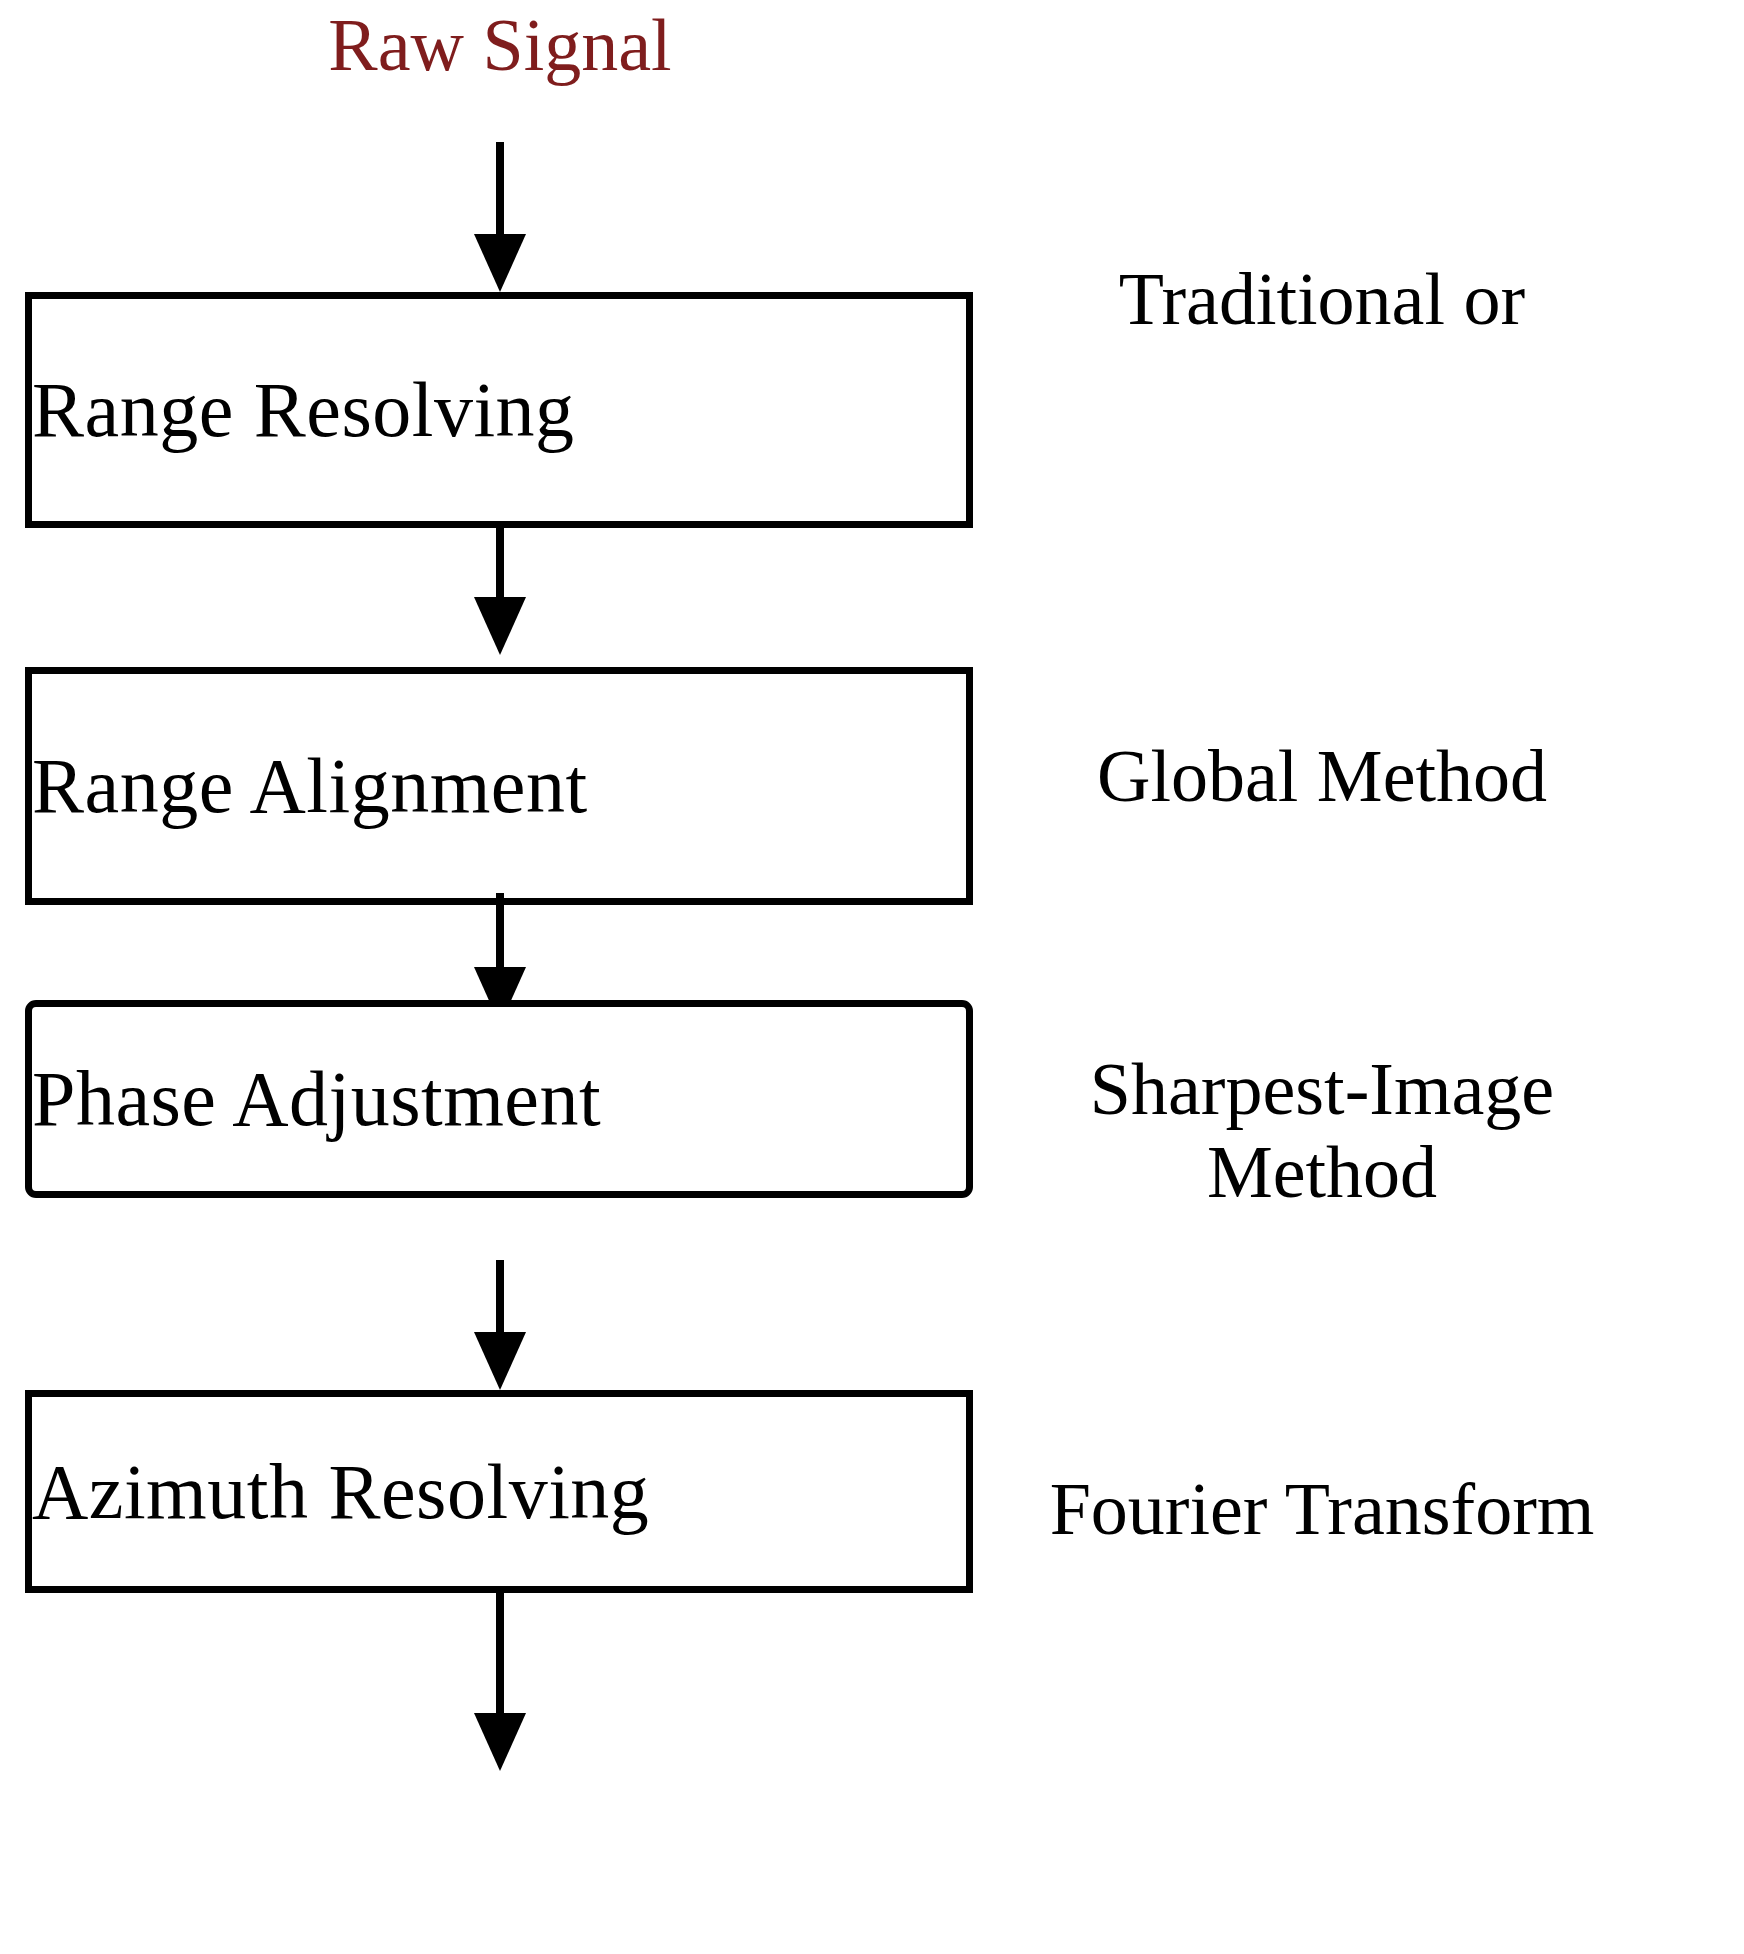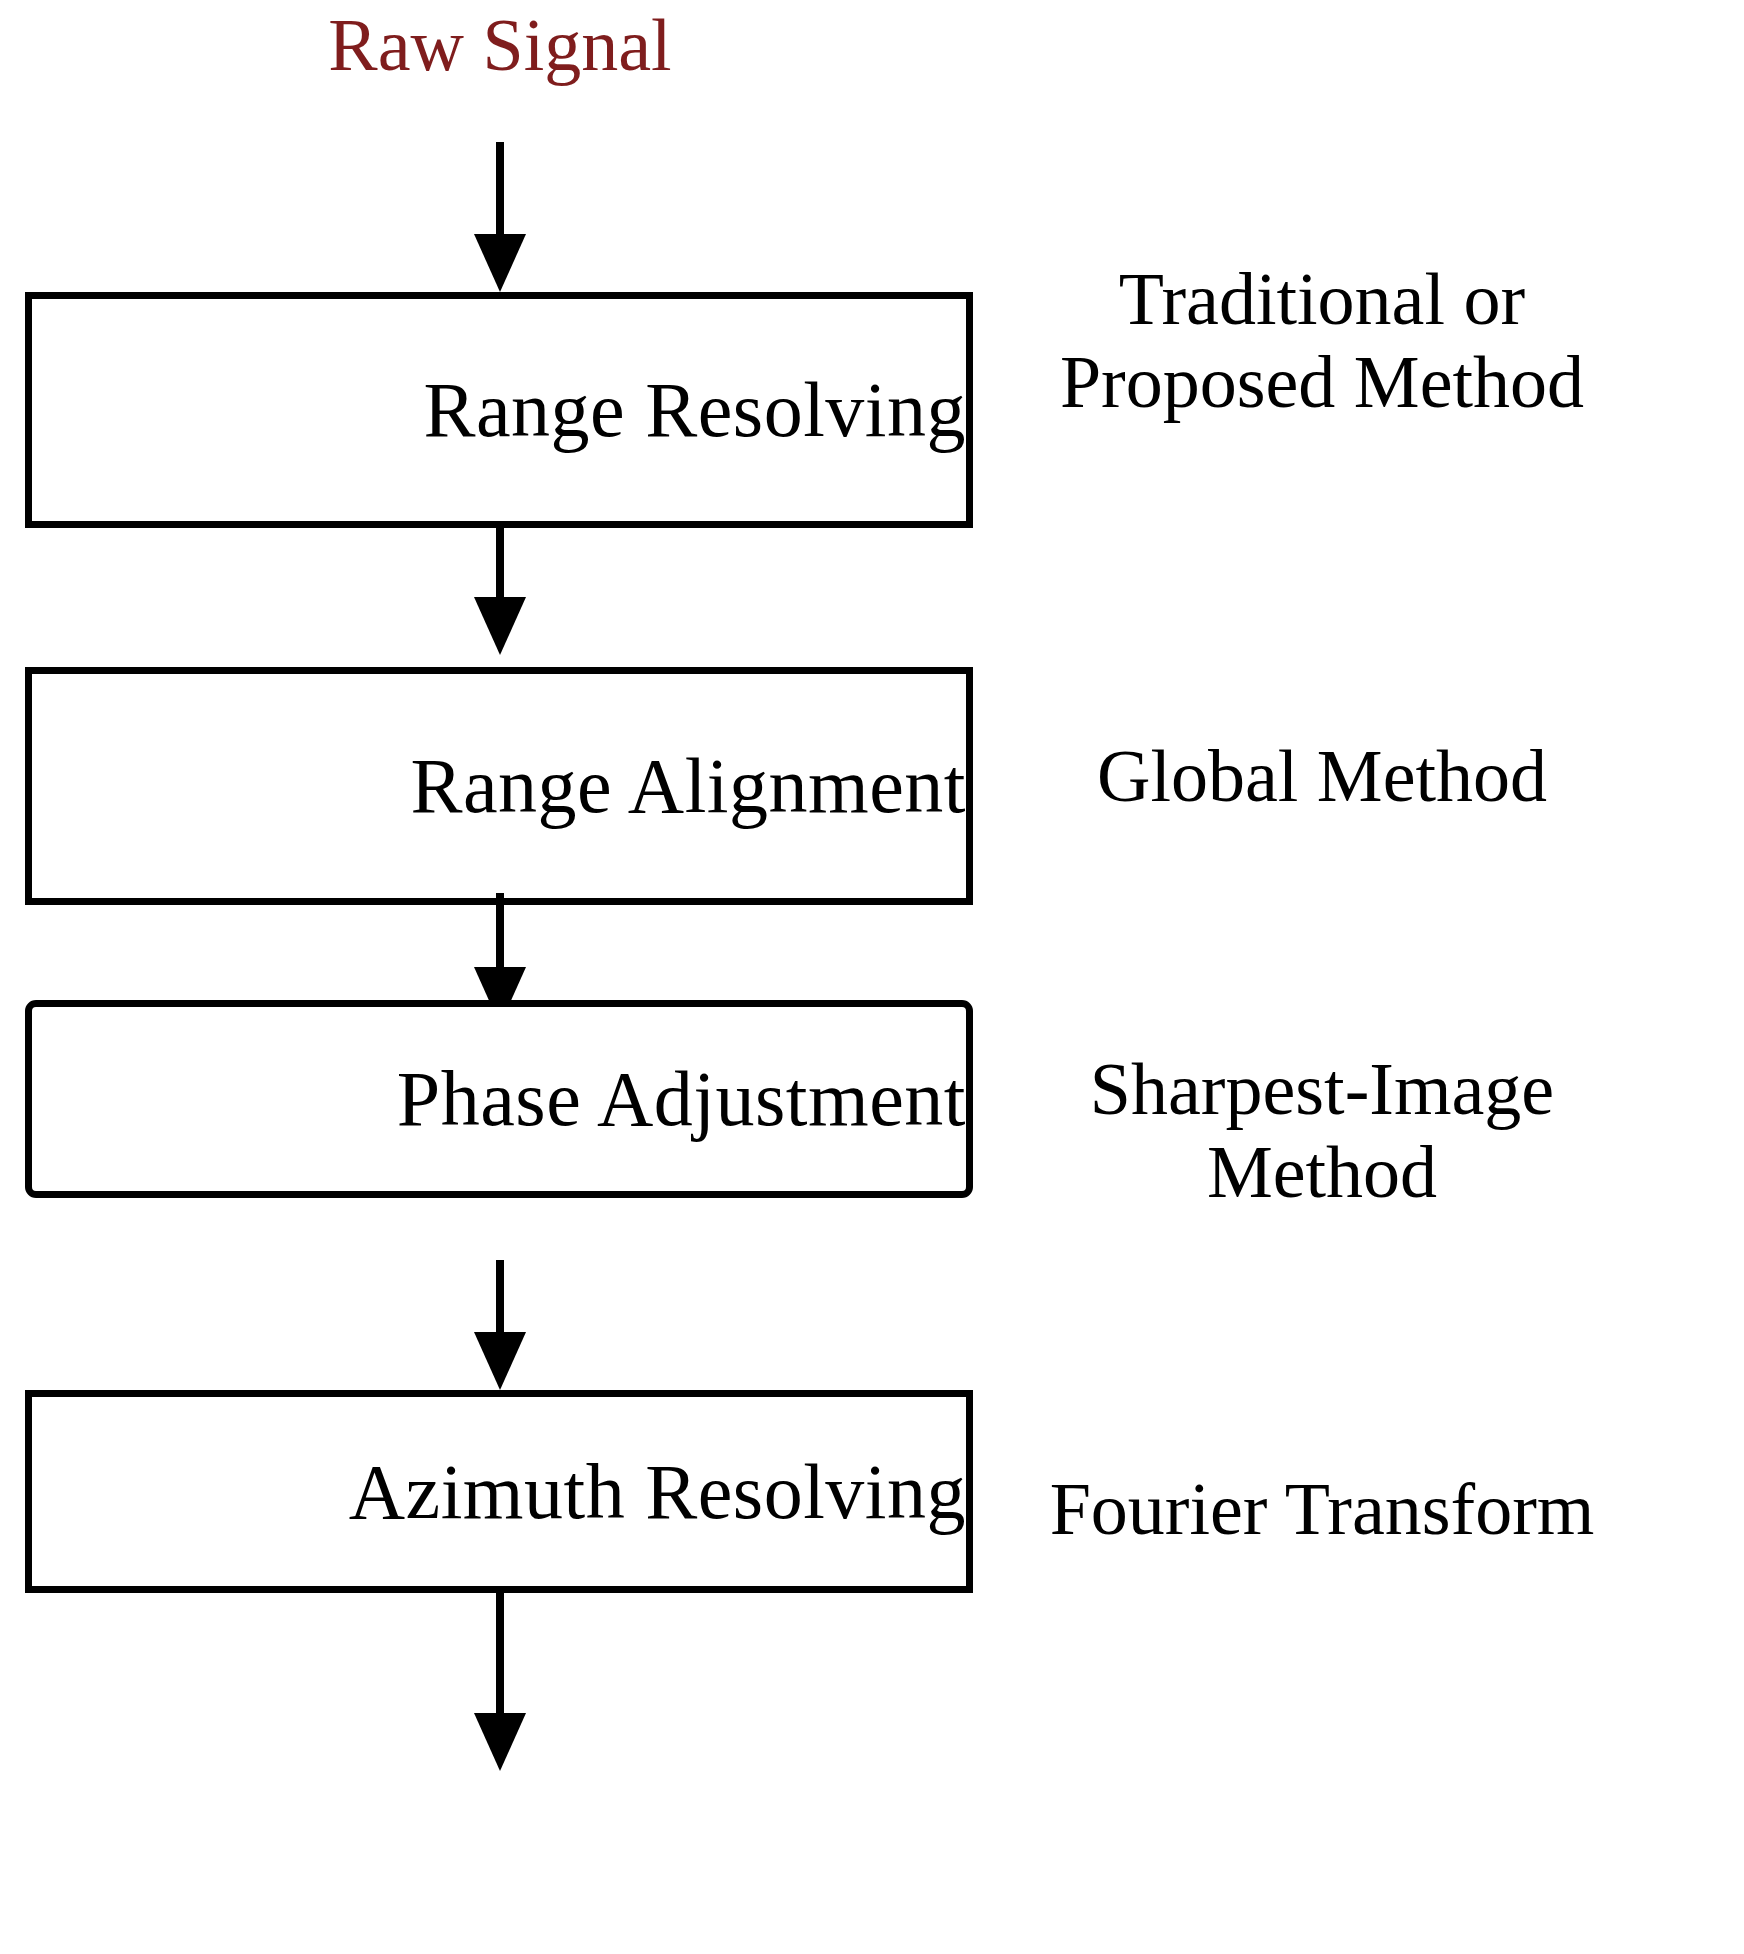--- a/index.html
+++ b/index.html
@@ -31,21 +31,21 @@
   
   .process-box {
     position: absolute;
     left: 25px;
     width: 948px;
     box-sizing: border-box;
     border: 7px solid #000000;
     background: #ffffff;
     display: flex;
     align-items: center;
-    justify-content: flex-end;
+    justify-content: flex-start;
   }
   .process-box-label {
     font-size: 78px;
     line-height: 1.0;
     color: #000;
     white-space: nowrap;
     letter-spacing: 0.5px;
   }
 
   
@@ -92,21 +92,20 @@
     <div class="shaft" style="height:92px;"></div>
     <div class="head" style="top:92px;"></div>
   </div>
 
   <div class="process-box" style="top:292px; height:236px;">
     <span class="process-box-label">Range Resolving</span>
   </div>
 
   <div class="method-note" style="left:900px; top:258px; width:844px;">
     <span class="note-line">Traditional or</span>
-    <span class="note-line">Proposed Method</span>
   </div>
 
   <div class="flow-arrow" style="top:528px; height:127px;">
     <div class="shaft" style="height:69px;"></div>
     <div class="head" style="top:69px;"></div>
   </div>
 
   <div class="process-box" style="top:655px; height:238px;margin-top:12px;">
     <span class="process-box-label">Range Alignment</span>
   </div>

